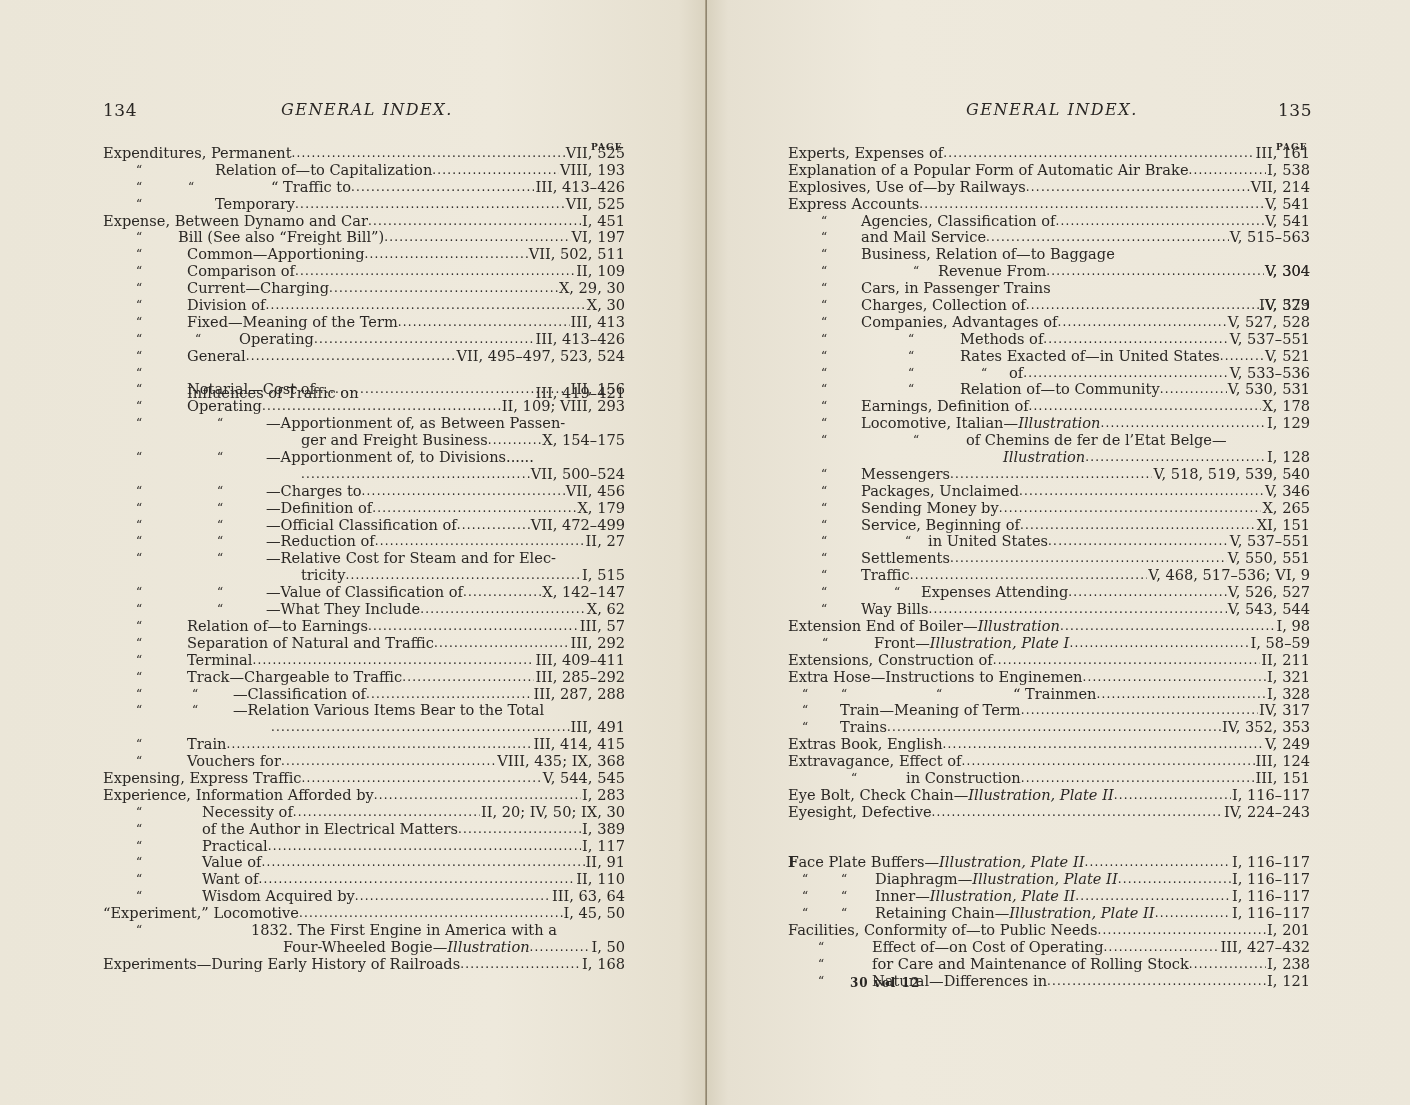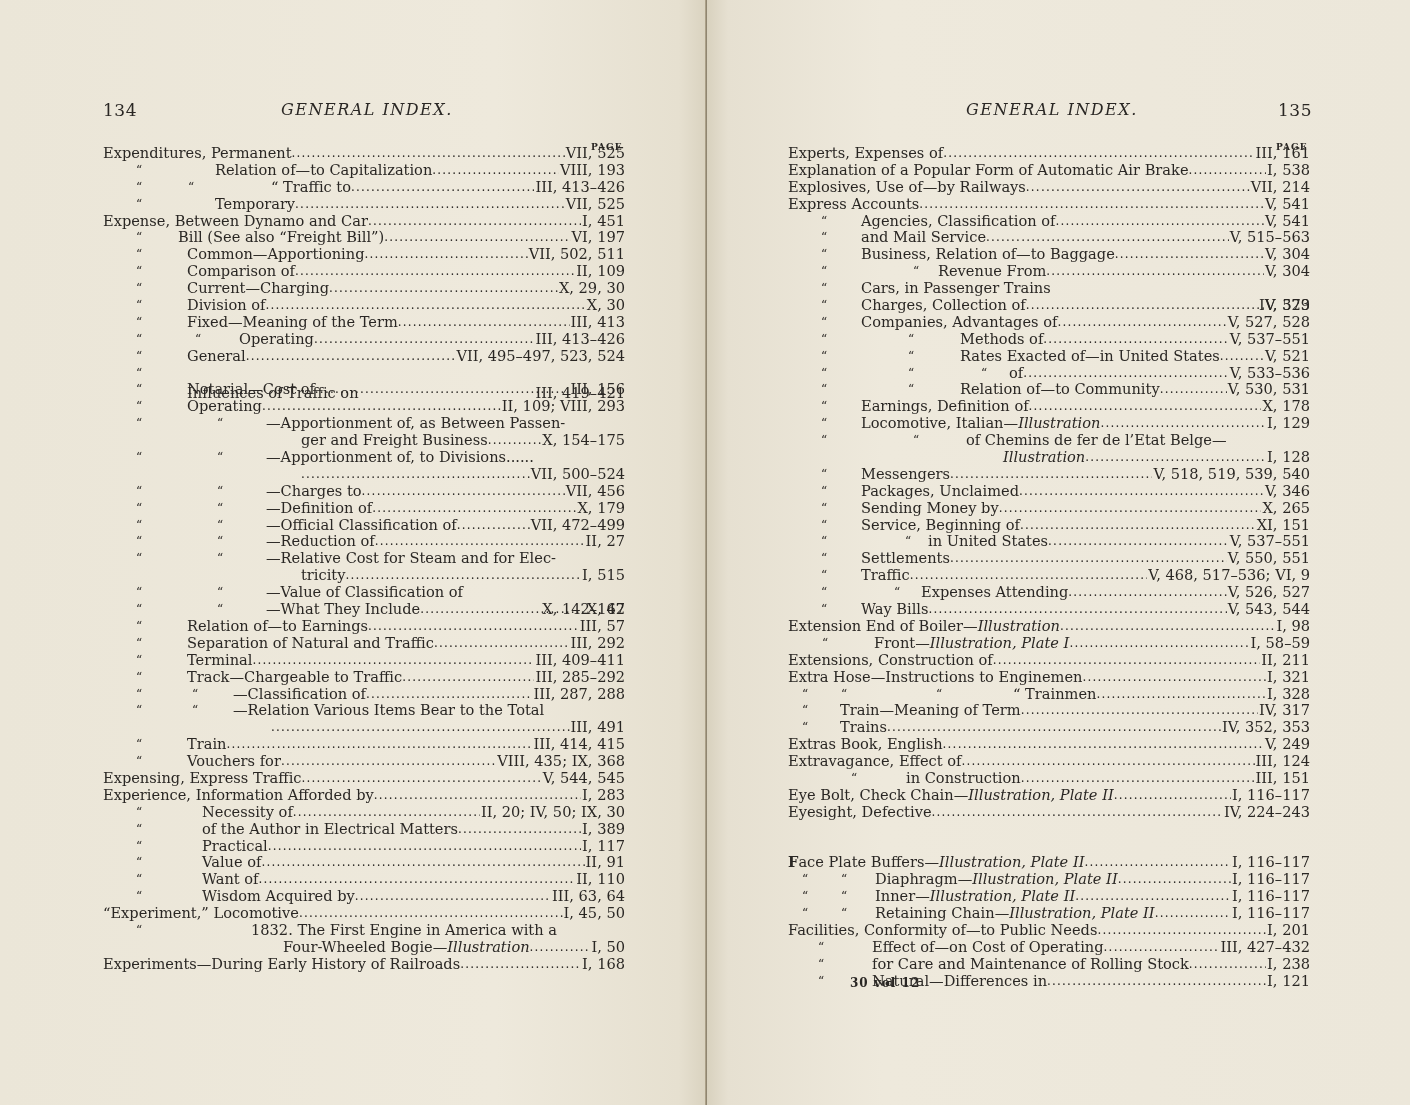--- a/index.html
+++ b/index.html
@@ -267,21 +267,21 @@
       <div class="line">
         <div class="txt" style="padding-left: 198px;">
           <span class="label">tricity</span>
           <span class="leader"></span>
           <span class="ref">I, 515</span>
         </div>
       </div>
       <div class="line">
         <span class="q" style="left: 33px;">“</span>
         <span class="q" style="left: 114px;">“</span>
-        <div class="txt" style="padding-left: 163px; flex-direction: column;">
+        <div class="txt" style="padding-left: 163px;">
           <span class="label">—Value of Classification of</span>
           <span class="leader"></span>
           <span class="ref">X, 142–147</span>
         </div>
       </div>
       <div class="line">
         <span class="q" style="left: 33px;">“</span>
         <span class="q" style="left: 114px;">“</span>
         <div class="txt" style="padding-left: 163px;">
           <span class="label">—What They Include</span>
@@ -502,21 +502,21 @@
       <div class="line">
         <span class="q" style="left: 33px;">“</span>
         <div class="txt" style="padding-left: 73px;">
           <span class="label">and Mail Service</span>
           <span class="leader"></span>
           <span class="ref">V, 515–563</span>
         </div>
       </div>
       <div class="line">
         <span class="q" style="left: 33px;">“</span>
-        <div class="txt" style="padding-left: 73px;">
+        <div class="txt" style="padding-left: 73px; flex-direction: column;">
           <span class="label">Business, Relation of—to Baggage</span>
           <span class="leader"></span>
           <span class="ref">V, 304</span>
         </div>
       </div>
       <div class="line">
         <span class="q" style="left: 33px;">“</span>
         <span class="q" style="left: 125px;">“</span>
         <div class="txt" style="padding-left: 150px;">
           <span class="label">Revenue From</span>

